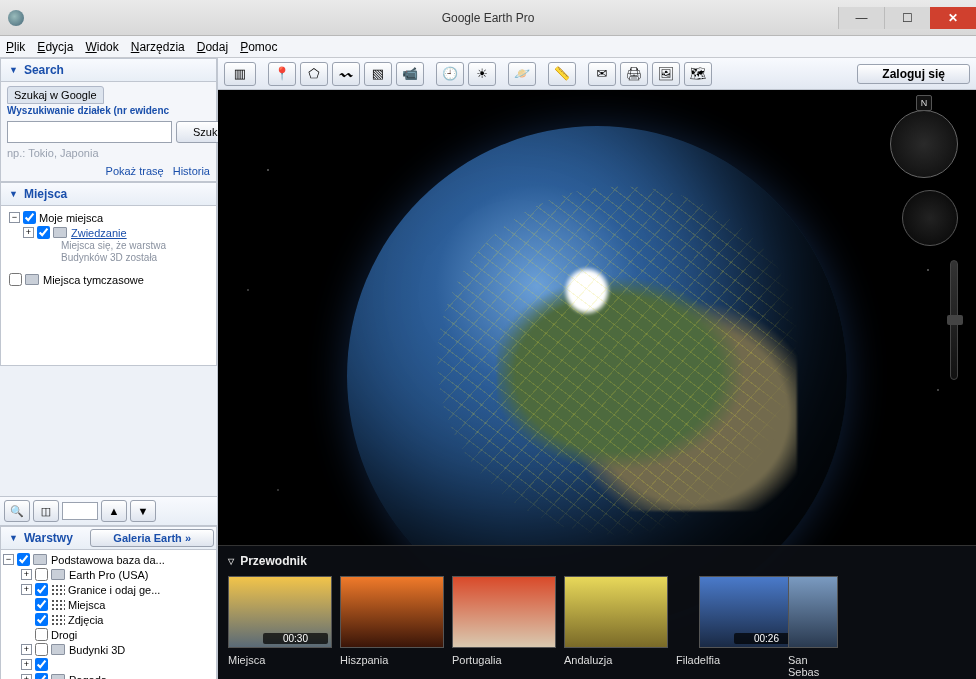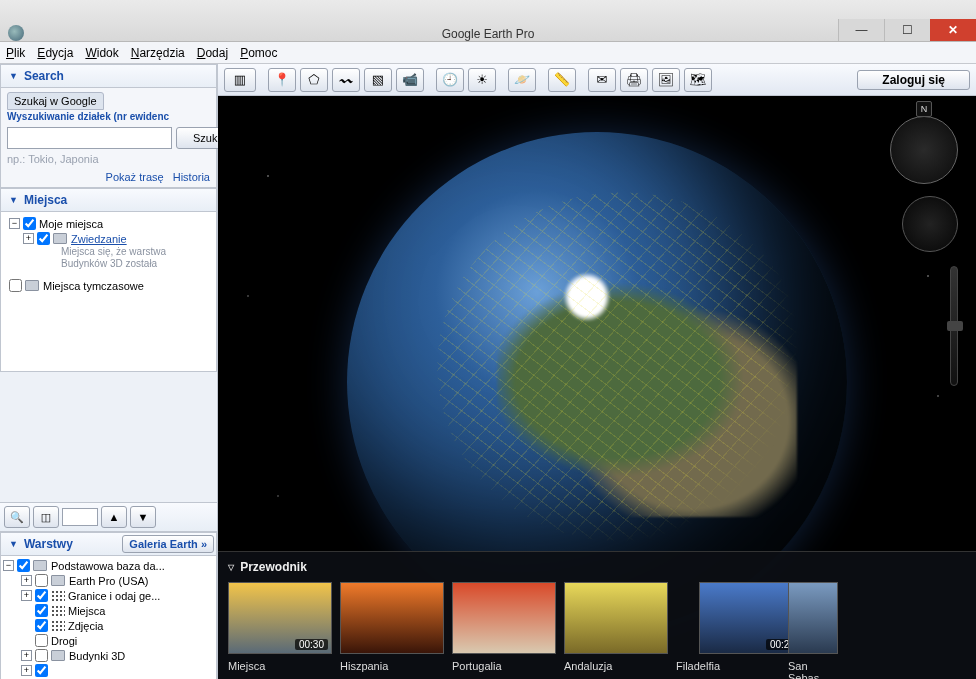--- a/index.html
+++ b/index.html
@@ -1,19 +1,19 @@
 <!DOCTYPE html>
 <html><head>
 <meta charset="utf-8">
 <style>
 * { box-sizing: border-box; margin: 0; padding: 0; font-family: "Segoe UI", Tahoma, sans-serif; }
 html, body { width: 976px; height: 679px; overflow: hidden; background: #e8eef6; }
 
 
-.titlebar { height: 42px; background: linear-gradient(#eaeaea,#d8d8d8); border-bottom:1px solid #b8b8b8; display:flex; align-items:flex-end; position:relative; }
+.titlebar { height: 36px; background: linear-gradient(#eaeaea,#d8d8d8); border-bottom:1px solid #b8b8b8; display:flex; align-items:center; position:relative; }
 .titlebar .app-icon { width:16px; height:16px; border-radius:50%; background:radial-gradient(circle at 40% 40%, #9bb, #467); margin:0 8px; }
 .titlebar .title { position:absolute; left:0; right:0; text-align:center; font-size:12px; color:#333; }
 .winbtns { margin-left:auto; display:flex; }
 .winbtn { width:46px; height:22px; display:flex; align-items:center; justify-content:center; font-size:12px; }
 .winbtn.min, .winbtn.max { background:#d8d8d8; border-left:1px solid #bbb; color:#333; }
 .winbtn.close { background:#d0402e; color:#fff; font-weight:bold; }
 
 
 .menubar { height:22px; background:#f3f5f9; border-bottom:1px solid #c6c9cf; display:flex; align-items:center; padding:0 6px; font-size:12px; }
 .menubar span { margin-right:12px; cursor:default; }
@@ -48,21 +48,21 @@
 .ind1{padding-left:4px}.ind2{padding-left:18px}
 
 
 .midbar { display:flex; align-items:center; padding:3px 4px; border-top:1px solid #c0c6d0; border-bottom:1px solid #c0c6d0; background:linear-gradient(#f8fafe,#e8eef6); gap:3px; }
 .tbtn { width:26px; height:22px; border:1px solid #9aa2b0; border-radius:3px; background:linear-gradient(#fff,#dee4ee); display:flex; align-items:center; justify-content:center; font-size:11px;}
 .slval { width:36px; height:18px; border:1px solid #9aa2b0; background:#fff; }
 
 
 .layers-head-row{display:flex;align-items:center;border:1px solid #c0c6d0;background:linear-gradient(#f8fafe,#e8eef6);}
 .layers-head-row .lh{flex:1;padding:4px 8px;color:#1a4fab;font-weight:bold;display:flex;align-items:center;}
-.gal-btn{padding:2px 6px;margin:2px;background:linear-gradient(#fff,#dee4ee);border:1px solid #9aa2b0;border-radius:3px;font-size:11px;color:#1a4fab;font-weight:bold;}
+.gal-btn{padding:2px 22px;margin:2px;background:linear-gradient(#fff,#dee4ee);border:1px solid #9aa2b0;border-radius:3px;font-size:11px;color:#1a4fab;font-weight:bold;}
 .layers-body { flex:1; background:#fff; border:1px solid #c0c6d0; border-top:none; overflow:hidden; font-size:11px; padding:2px; }
 .dots { display:inline-block; width:14px; height:11px; background-image: radial-gradient(#555 1px, transparent 1px); background-size:4px 4px; margin-right:3px;}
 
 
 .main { flex:1; display:flex; flex-direction:column; background:#e8eef6; }
 .toolbar { height:32px; background:linear-gradient(#f8fafe,#e2e8f2); border-bottom:1px solid #c0c6d0; display:flex; align-items:center; padding:0 6px; gap:4px; }
 .tool { width:28px; height:24px; border:1px solid #9aa2b0; border-radius:3px; background:linear-gradient(#fff,#dee4ee); display:flex; align-items:center; justify-content:center; font-size:13px; }
 .tool.wide{width:32px;}
 .tool-sep{width:4px;}
 .login-btn { margin-left:auto; padding:2px 24px; background:linear-gradient(#fff,#dee4ee); border:1px solid #9aa2b0; border-radius:3px; font-size:12px; font-weight:bold;}
@@ -107,21 +107,21 @@
 .nav-zoom { top:170px; width:8px; height:120px; background:linear-gradient(#333,#111); border:1px solid #444; border-radius:4px; }
 .nav-zoom::before{content:"";position:absolute;left:-4px;top:54px;width:16px;height:10px;background:#444;border-radius:2px;}
 
 
 .guide { position:absolute; left:0; right:0; bottom:0; height:140px; background:rgba(12,14,20,.92); border-top:1px solid #333; }
 .guide-head { display:flex; align-items:center; color:#eee; font-size:12px; font-weight:bold; padding:8px 10px; gap:6px;}
 .guide-head .gtri{font-size:8px;color:#ccc;}
 .thumbs { display:flex; padding:0 10px 10px 10px; gap:8px; }
 .card { width:104px; color:#ddd; font-size:11px; }
 .thumb { width:104px; height:72px; border:1px solid #555; background:#333; position:relative; margin-bottom:6px; display:flex;align-items:center;justify-content:center;color:#999;font-size:9px;}
-.dur { position:absolute; right:3px; bottom:3px; background:rgba(0,0,0,.7); color:#fff; font-size:10px; padding:0 4px; border-radius:2px;}
+.dur { position:absolute; right:3px; bottom:3px; background:rgba(0,0,0,.7); color:#fff; font-size:10px; padding:0 20px; border-radius:2px;}
 .card:last-child{width:50px;}
 .card:last-child .thumb{width:50px;}
 
 
 .t1{background:linear-gradient(#f2c44a,#5a6a77);} 
 .t2{background:linear-gradient(#f07a2a,#3a1508);} 
 .t3{background:linear-gradient(#d94a2a,#d9c9b0);} 
 .t4{background:linear-gradient(#a39678,#5c553f);} 
 .t5{background:linear-gradient(#e8d85a,#7a6a28);} 
 .t6{background:linear-gradient(#4a7aca,#1a2a45);margin-left:23px;} 

